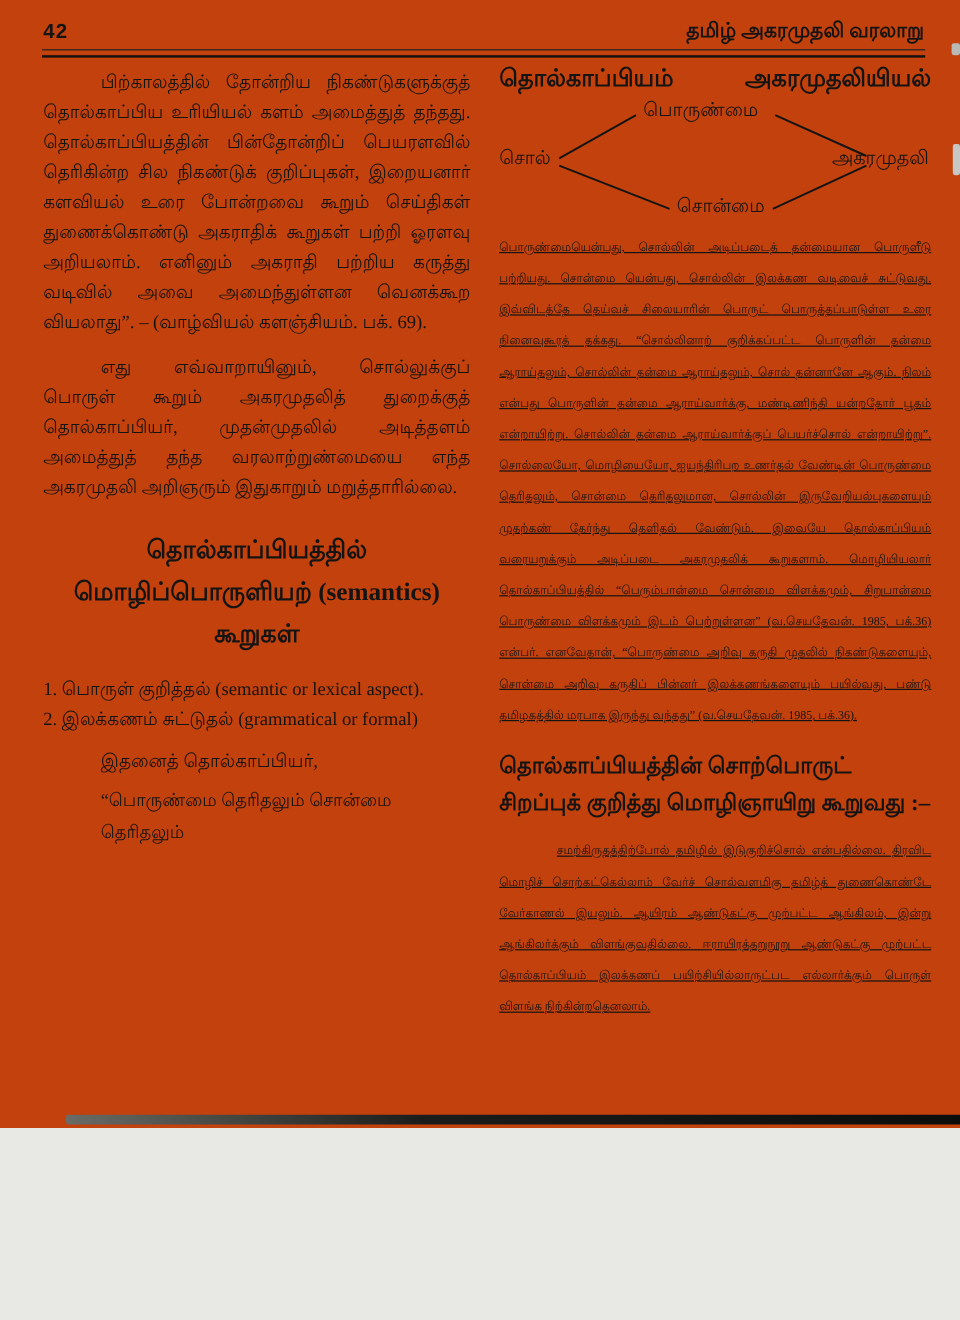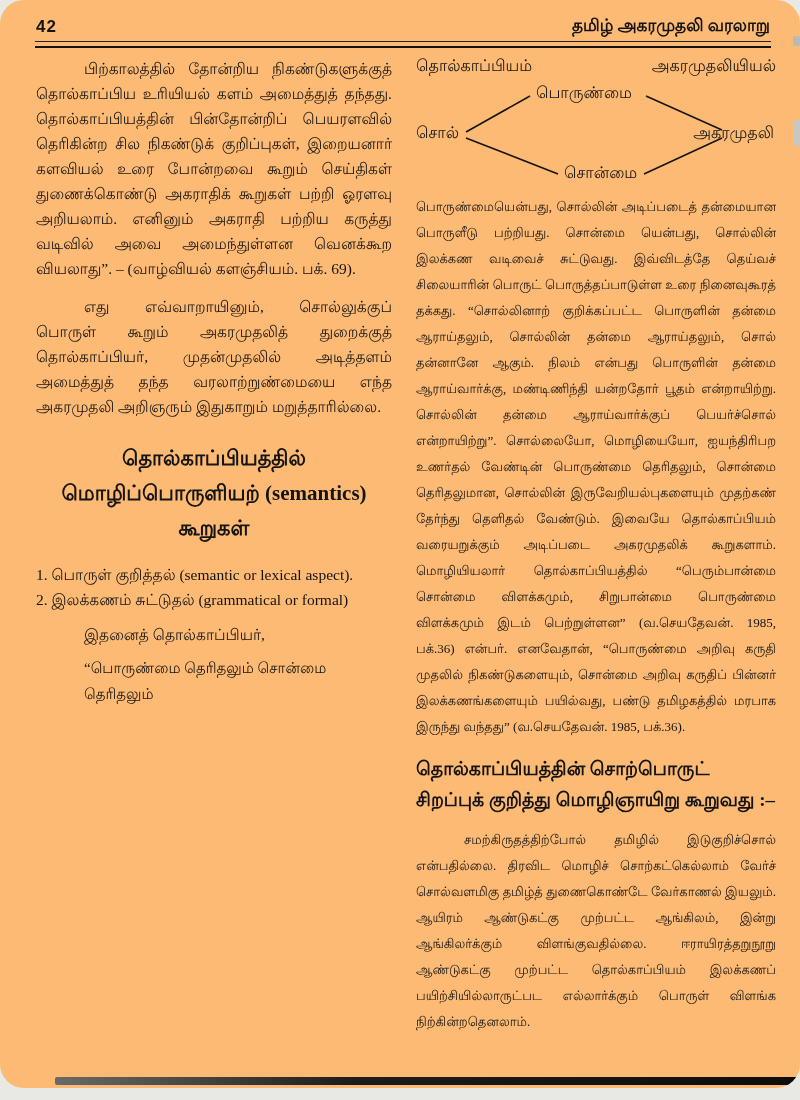--- a/index.html
+++ b/index.html
@@ -1,24 +1,23 @@
 <!DOCTYPE html>
 <html><head>
 <meta charset="utf-8">
 <style>
   html,body{margin:0;padding:0;background:#e8e8e4;}
   .page{
     position:relative;
-    width:800px;height:1088px;
+    width:800px;height:940px;
     margin:0 auto;
-    background:#fdba74;
+    background:#c2410c;
     font-family:"Liberation Serif","DejaVu Serif",serif;
     color:#141414;
     overflow:hidden;
-    border-radius:24px;
   }
   .header{
     position:absolute;top:16px;left:36px;right:30px;
     display:flex;justify-content:space-between;align-items:flex-end;
     font-weight:bold;font-size:17px;
   }
   .header .pageno{font-family:"Liberation Sans","DejaVu Sans",sans-serif;font-size:17px;letter-spacing:1px;}
   .rule{
     position:absolute;top:41px;left:35px;width:736px;height:4px;
     border-top:1px solid #222;border-bottom:2px solid #111;
@@ -30,33 +29,33 @@
     background:linear-gradient(to right,#6a6a66,#1c1c1a 40%,#0d0d0c);
     border-radius:2px 0 0 2px;
   }
   .cols{
     position:absolute;top:56px;left:36px;
     display:flex;gap:24px;
   }
   .col{width:356px;}
   .col.right{width:360px;}
   p{margin:0 0 13px 0;font-size:15.5px;line-height:25px;text-align:justify;}
-  .col.right p{font-size:13px;line-height:26px;}
+  .col.right p{font-size:10px;line-height:26px;text-decoration:underline;}
   .ind{text-indent:48px;}
   .heading{
     margin:22px 0 16px 0;text-align:center;font-weight:bold;
     font-size:21px;line-height:35px;
   }
   .list-line{margin:0;font-size:15.5px;line-height:25px;text-align:left;}
   .lead-in{margin:10px 0 8px 0;text-indent:48px;text-align:left;}
   .verse{margin:4px 0 14px 0;padding-left:48px;font-size:15px;line-height:26px;text-align:left;}
   .diagram{position:relative;height:128px;margin-bottom:10px;}
   .diagram-top{
     display:flex;justify-content:space-between;
-    font-size:16px;font-weight:normal;line-height:20px;
+    font-size:20px;font-weight:bold;line-height:20px;
   }
   .diamond{position:relative;height:100px;margin-top:6px;}
   .dnode{position:absolute;font-size:16px;line-height:18px;white-space:nowrap;}
   .dn-left{left:0;top:42px;}
   .dn-top{left:120px;top:2px;}
   .dn-bottom{left:148px;top:82px;}
   .dn-right{right:2px;top:42px;}
   .dlines{position:absolute;left:0;top:0;width:360px;height:100px;}
   .subheading{
     margin:6px 0 12px 0;font-weight:bold;font-size:19px;line-height:31px;

